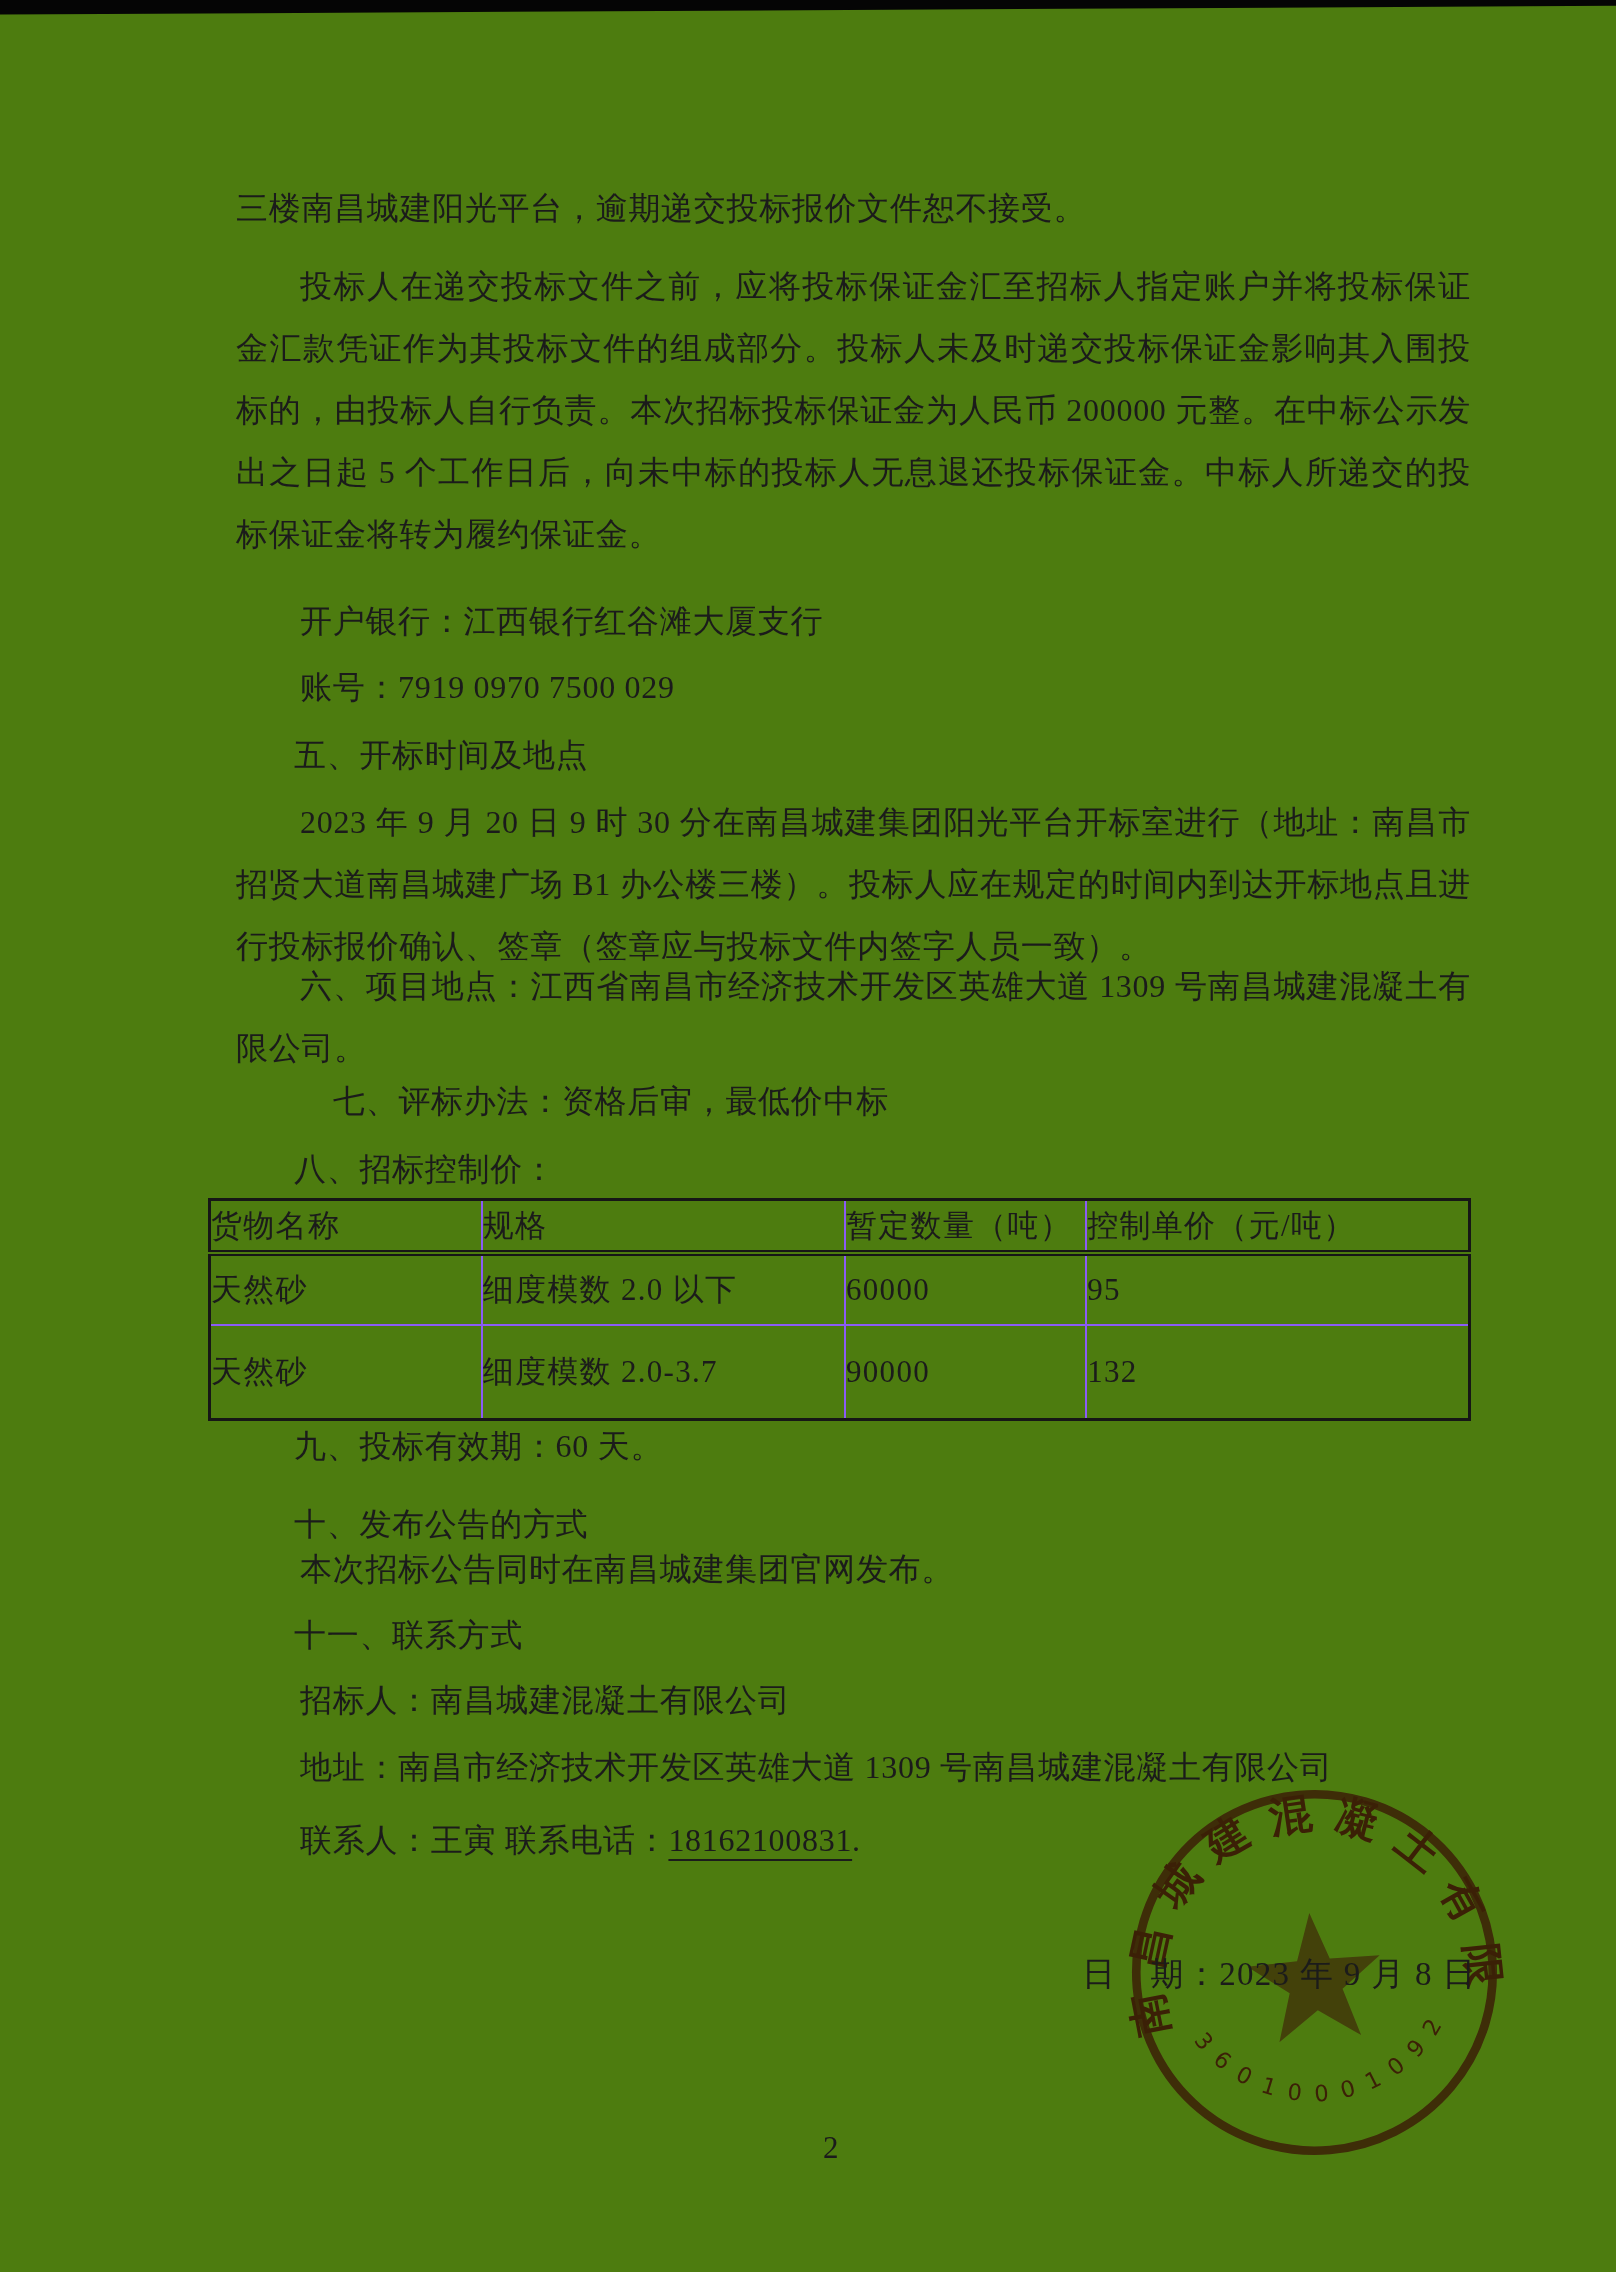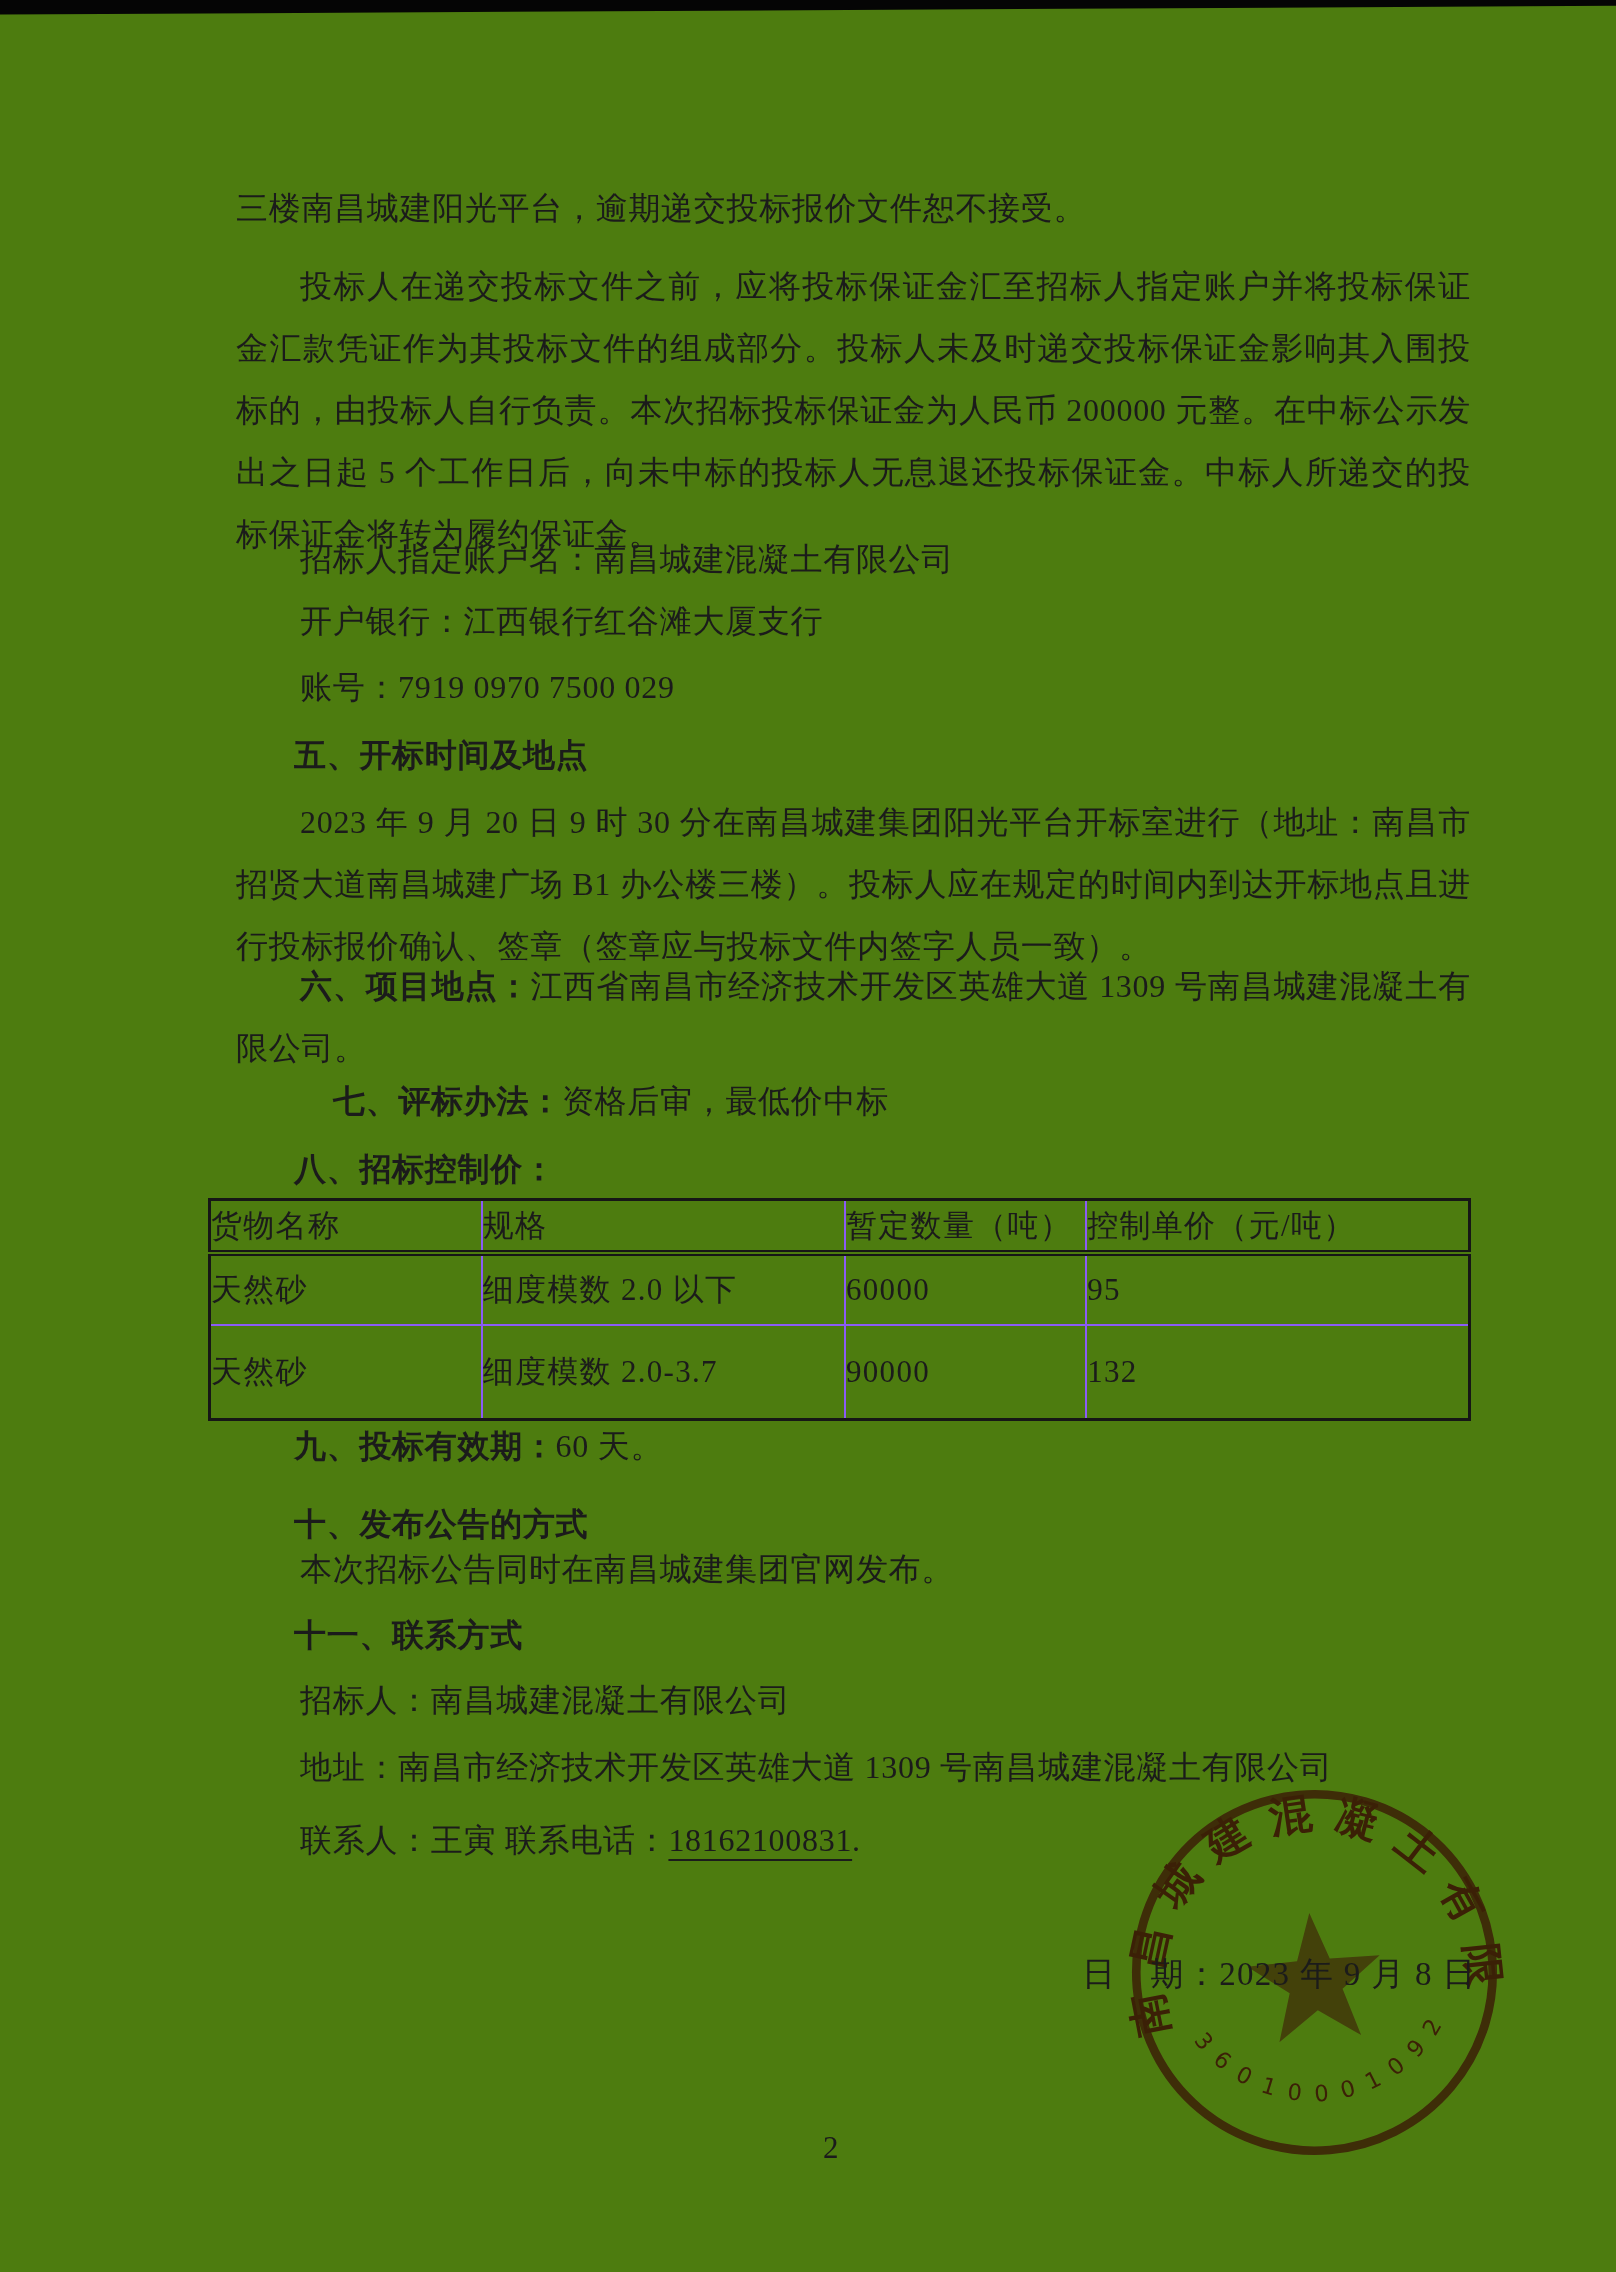--- a/index.html
+++ b/index.html
@@ -12,21 +12,21 @@
   .top-band{
     position:absolute;top:0;left:0;width:1616px;height:14.6px;background:#050505;
     clip-path:polygon(0 0,100% 0,100% 40%,0 100%);
   }
   .line{position:absolute;font-size:32px;letter-spacing:0.7px;white-space:nowrap;}
   .para{
     position:absolute;left:236px;width:1235px;
     font-size:32px;line-height:62px;letter-spacing:0.7px;
     text-align:justify;text-indent:64px;
   }
-  .bold{font-weight:700;}
+  .bold{font-weight:400;}
   .underline{
     text-decoration:underline;
     text-decoration-thickness:2px;
     text-underline-offset:8px;
   }
   #price-table{
     position:absolute;left:208px;top:1198px;width:1263px;
     border-collapse:collapse;table-layout:fixed;
     border:3.3px solid #161616;
   }
@@ -50,21 +50,20 @@
 <body>
 
 <div id="page">
 
   <div class="top-band"></div>
 
   <div class="line" style="left:236px;top:187px;">三楼南昌城建阳光平台，逾期递交投标报价文件恕不接受。</div>
 
   <div class="para" style="top:255px;">投标人在递交投标文件之前，应将投标保证金汇至招标人指定账户并将投标保证金汇款凭证作为其投标文件的组成部分。投标人未及时递交投标保证金影响其入围投标的，由投标人自行负责。本次招标投标保证金为人民币 200000 元整。在中标公示发出之日起 5 个工作日后，向未中标的投标人无息退还投标保证金。中标人所递交的投标保证金将转为履约保证金。</div>
 
-  <div class="line" style="left:300px;top:538px;">招标人指定账户名：南昌城建混凝土有限公司</div>
 
   <div class="line" style="left:300px;top:600px;">开户银行：江西银行红谷滩大厦支行</div>
 
   <div class="line" style="left:300px;top:666px;">账号：7919 0970 7500 029</div>
 
   <div class="line bold" style="left:294px;top:734px;">五、开标时间及地点</div>
 
   <div class="para" style="top:791px;">2023 年 9 月 20 日 9 时 30 分在南昌城建集团阳光平台开标室进行（地址：南昌市招贤大道南昌城建广场 B1 办公楼三楼）。投标人应在规定的时间内到达开标地点且进行投标报价确认、签章（签章应与投标文件内签字人员一致）。</div>
 
   <div class="para" style="top:955px;">

